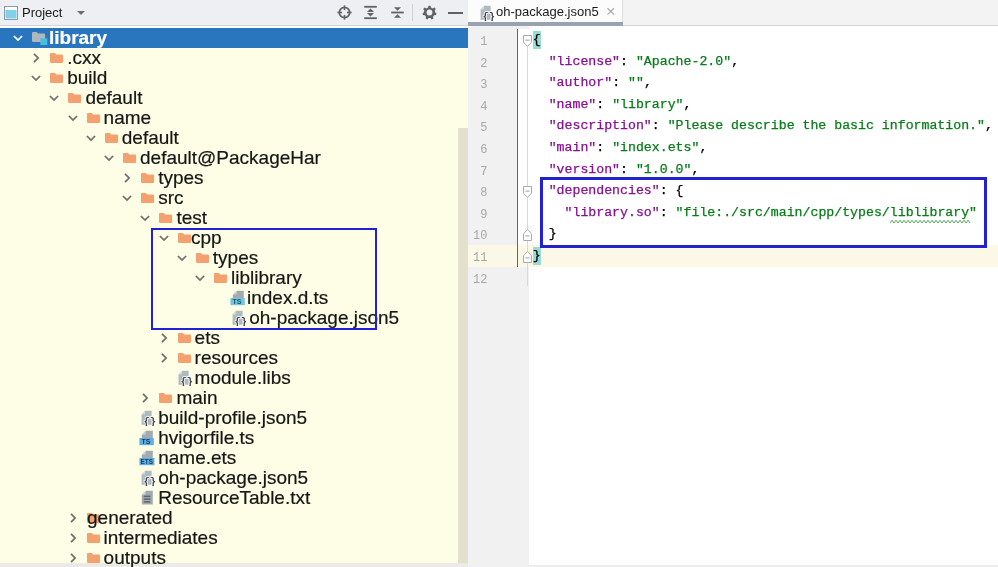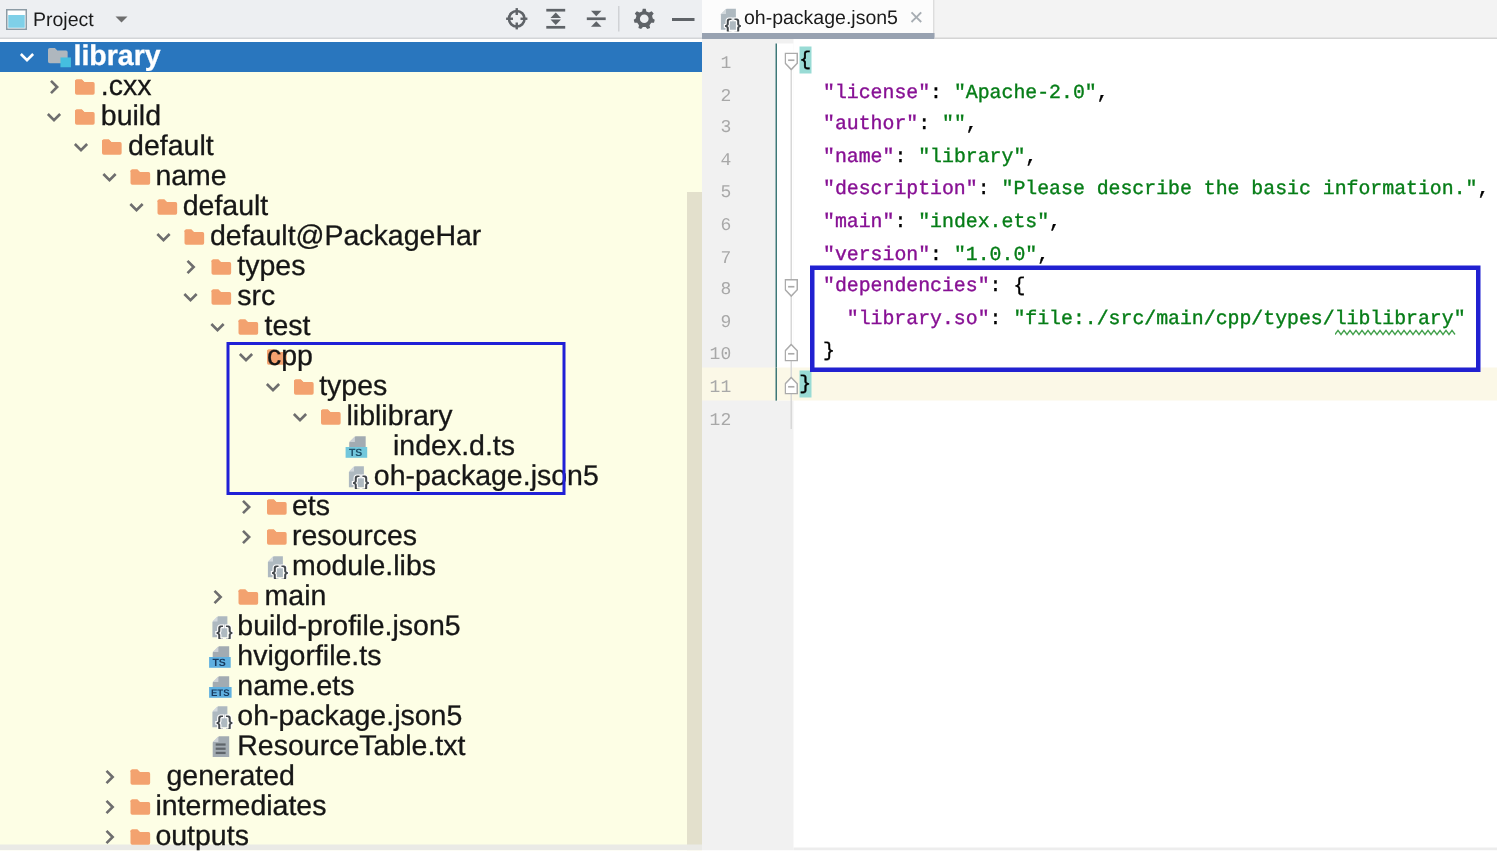--- a/index.html
+++ b/index.html
@@ -167,21 +167,21 @@
         <svg width="10" height="10" viewBox="0 0 10 10">
           <polyline points="0.9,3.0 5,7.1 9.1,3.0" fill="none" stroke="#6E6E6E" stroke-width="1.75"></polyline>
         </svg>
       </div>
       <div class="tc" style="left:176.6px;top:230.9px">
         <svg width="15" height="13" viewBox="0 0 15 13">
           <path d="M1 3.2 Q1 2 2.2 2 L5.6 2 L7.2 3.6 L13 3.6 Q14.1 3.6 14.1 4.8 L14.1 11 Q14.1 12.1 13 12.1 L2.2 12.1 Q1 12.1 1 11 Z" fill="#F3A26F"></path>
           <path d="M1 3.2 Q1 2 2.2 2 L5.6 2 L7.2 3.6 L1 3.6 Z" fill="#F3A26F"></path>
         </svg>
       </div>
-      <div class="tl" style="left:178px;top:227.5px">cpp</div>
+      <div class="tl" style="left:191px;top:227.5px">cpp</div>
 <div class="tc" style="left:176.79999999999998px;top:252.5px">
         <svg width="10" height="10" viewBox="0 0 10 10">
           <polyline points="0.9,3.0 5,7.1 9.1,3.0" fill="none" stroke="#6E6E6E" stroke-width="1.75"></polyline>
         </svg>
       </div>
       <div class="tc" style="left:194.79999999999998px;top:250.9px">
         <svg width="15" height="13" viewBox="0 0 15 13">
           <path d="M1 3.2 Q1 2 2.2 2 L5.6 2 L7.2 3.6 L13 3.6 Q14.1 3.6 14.1 4.8 L14.1 11 Q14.1 12.1 13 12.1 L2.2 12.1 Q1 12.1 1 11 Z" fill="#F3A26F"></path>
           <path d="M1 3.2 Q1 2 2.2 2 L5.6 2 L7.2 3.6 L1 3.6 Z" fill="#F3A26F"></path>
         </svg>
@@ -200,21 +200,21 @@
       </div>
       <div class="tl" style="left:231.0px;top:267.5px">liblibrary</div>
 <div class="tc" style="left:230.2px;top:289.5px">
         <svg width="16" height="16" viewBox="0 0 16 16">
           <path d="M7.0 0.8 L13.8 0.8 L13.8 14.6 L2.8 14.6 L2.8 5 Z" fill="#A2ABB2"></path>
           <path d="M6.6 0.8 L6.6 4.6 L2.8 4.6 Z" fill="#CDD2D6"></path>
           <rect x="0.4" y="8.0" width="14.4" height="7.2" fill="#72C7DC"></rect>
           <text x="2.6" y="14.1" font-family="Liberation Sans" font-size="7" font-weight="bold" fill="#20536B">TS</text>
         </svg>
       </div>
-      <div class="tl" style="left:262px;top:287.5px">index.d.ts</div>
+      <div class="tl" style="left:247px;top:287.5px">index.d.ts</div>
 <div class="tc" style="left:230.2px;top:309.5px">
         <svg width="18" height="16" viewBox="0 0 18 16">
           <path d="M6.4 0.8 L12.6 0.8 L12.6 14.8 L2.6 14.8 L2.6 4.6 Z" fill="#AEB9C0"></path>
           <path d="M6.0 0.8 L6.0 4.4 L2.6 4.4 Z" fill="#D3D9DD"></path>
           <text x="4.4" y="14.8" font-family="Liberation Mono" font-size="10.5" font-weight="bold" fill="#43484C" stroke="#FFFFFF" stroke-width="1.5" paint-order="stroke">{}</text>
         </svg>
       </div>
       <div class="tl" style="left:249.2px;top:307.5px">oh-package.json5</div>
 <div class="tc" style="left:158.6px;top:332.5px">
         <svg width="10" height="10" viewBox="0 0 10 10">
@@ -308,21 +308,21 @@
         <svg width="10" height="10" viewBox="0 0 10 10">
           <polyline points="3.0,0.9 7.1,5 3.0,9.1" fill="none" stroke="#6E6E6E" stroke-width="1.75"></polyline>
         </svg>
       </div>
       <div class="tc" style="left:85.6px;top:510.9px">
         <svg width="15" height="13" viewBox="0 0 15 13">
           <path d="M1 3.2 Q1 2 2.2 2 L5.6 2 L7.2 3.6 L13 3.6 Q14.1 3.6 14.1 4.8 L14.1 11 Q14.1 12.1 13 12.1 L2.2 12.1 Q1 12.1 1 11 Z" fill="#F3A26F"></path>
           <path d="M1 3.2 Q1 2 2.2 2 L5.6 2 L7.2 3.6 L1 3.6 Z" fill="#F3A26F"></path>
         </svg>
       </div>
-      <div class="tl" style="left:111px;top:507.5px">generated</div>
+      <div class="tl" style="left:87px;top:507.5px">generated</div>
 <div class="tc" style="left:67.6px;top:532.5px">
         <svg width="10" height="10" viewBox="0 0 10 10">
           <polyline points="3.0,0.9 7.1,5 3.0,9.1" fill="none" stroke="#6E6E6E" stroke-width="1.75"></polyline>
         </svg>
       </div>
       <div class="tc" style="left:85.6px;top:530.9px">
         <svg width="15" height="13" viewBox="0 0 15 13">
           <path d="M1 3.2 Q1 2 2.2 2 L5.6 2 L7.2 3.6 L13 3.6 Q14.1 3.6 14.1 4.8 L14.1 11 Q14.1 12.1 13 12.1 L2.2 12.1 Q1 12.1 1 11 Z" fill="#F3A26F"></path>
           <path d="M1 3.2 Q1 2 2.2 2 L5.6 2 L7.2 3.6 L1 3.6 Z" fill="#F3A26F"></path>
         </svg>

